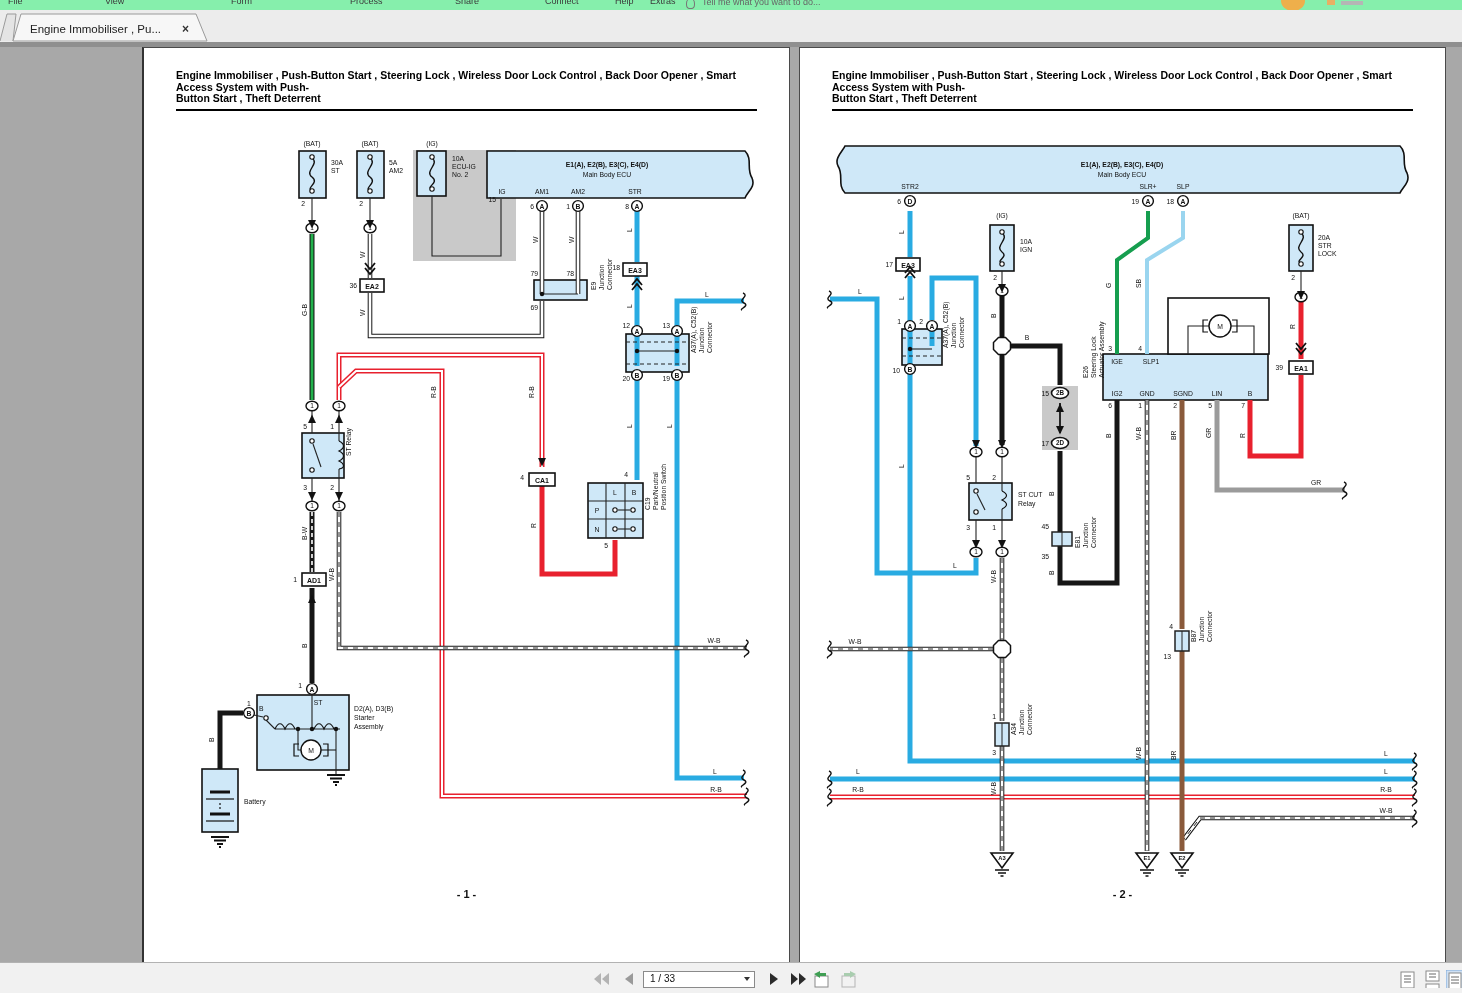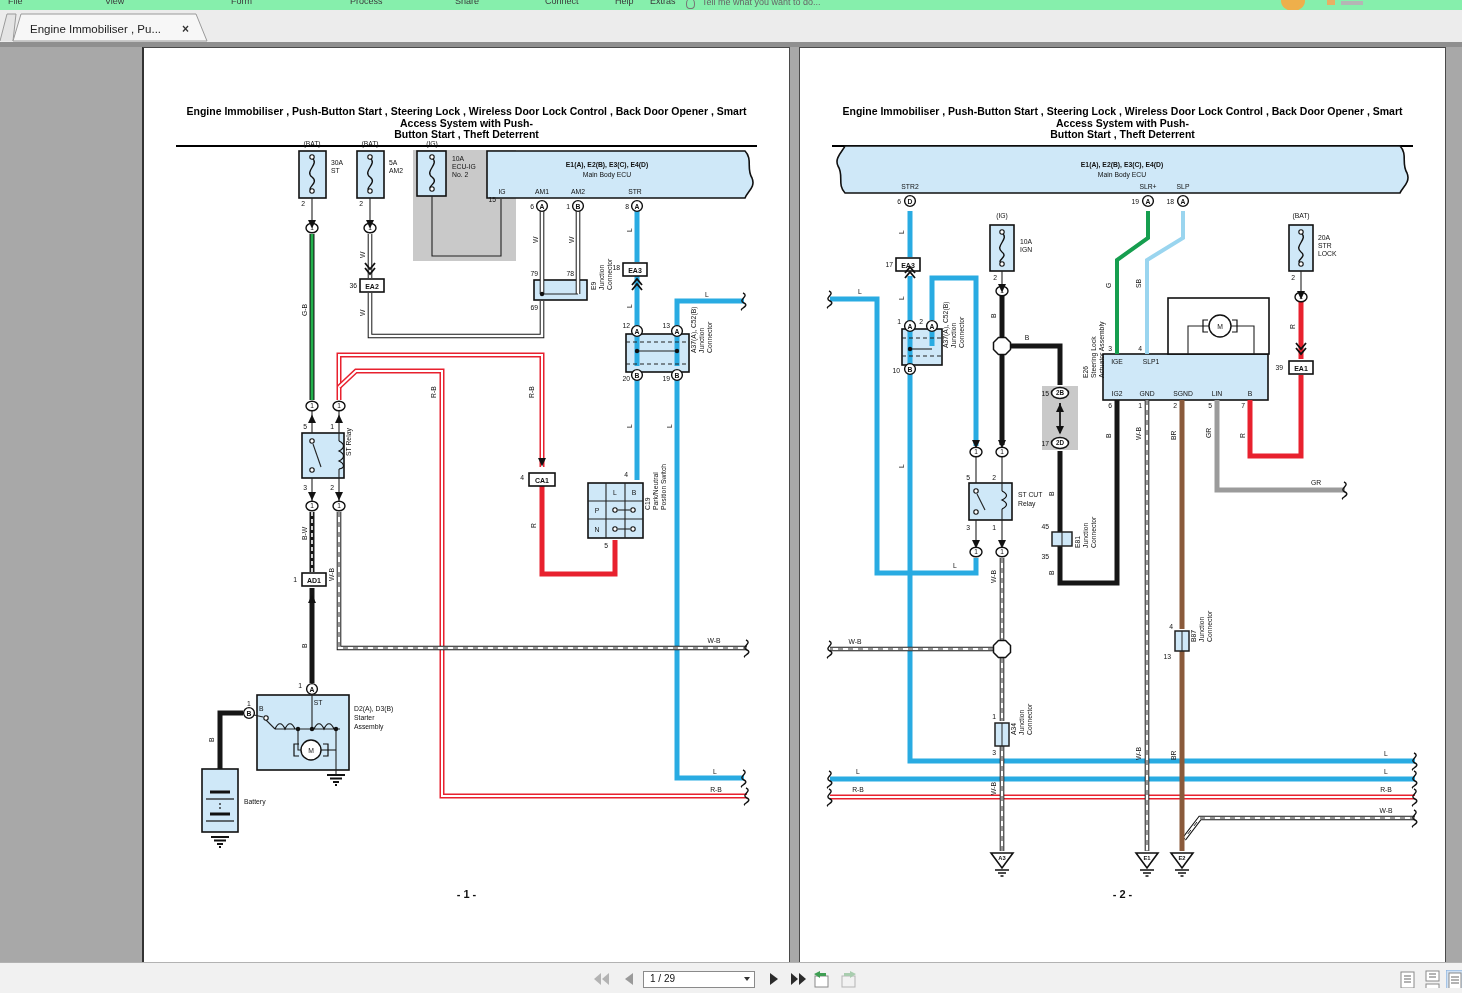--- a/index.html
+++ b/index.html
@@ -10,23 +10,23 @@
   #bulb{position:absolute;left:686px;top:-2px;width:7px;height:9px;border:1px solid #777;border-radius:50% 50% 40% 40%;}
   #avatar{position:absolute;left:1281px;top:-9px;width:24px;height:20px;border-radius:50%;background:#eeaf4b;}
   #mini1{position:absolute;left:1327px;top:0px;width:8px;height:5px;background:#e8b063;}
   #mini2{position:absolute;left:1341px;top:1px;width:22px;height:4px;background:#b5b5b5;}
   #tabbar{position:absolute;left:0;top:10px;width:1462px;height:32px;background:#ececec;text-align:center;}
   #tabshadow{position:absolute;left:0;top:42px;width:1462px;height:5px;background:#8f8f8f;}
   #content{position:absolute;left:0;top:47px;width:1462px;height:915px;background:#a8a8a8;}
   .page{position:absolute;top:0px;width:645px;height:915px;background:#fff;border:1px solid #4a4a4a;}
   #page1{left:142px;border-left:2px solid #333;}
   #page2{left:799px;}
-  .pgheader{position:absolute;left:32px;top:22px;width:581px;text-align:center;
+  .pgheader{position:absolute;left:32px;top:22px;width:581px;
      font-size:10.5px;font-weight:bold;color:#000;line-height:11.5px;
-     border-bottom:2px solid #000;padding-bottom:4px;margin-top:36px;}
+     border-bottom:2px solid #000;padding-bottom:4px;}
   .pgnum{position:absolute;left:0;width:645px;top:840px;text-align:center;font-size:11px;font-weight:bold;color:#111;}
   .dwg{position:absolute;left:0;top:0;}
   text{font-family:"Liberation Sans",sans-serif;}
   #bottombar{position:absolute;left:0;top:962px;width:1462px;height:31px;background:#f1f1f1;border-top:1px solid #b2b2b2;}
   .tbtn{position:absolute;top:7px;width:22px;height:18px;cursor:default;}
   #pagebox{position:absolute;left:643px;top:8px;width:110px;height:15px;background:#fff;border:1px solid #8a8a8a;}
   #pageval{position:absolute;left:6px;top:1px;font-size:10px;color:#111;}
   #pagecaret{position:absolute;right:4px;top:5px;width:0;height:0;border-left:3.5px solid transparent;border-right:3.5px solid transparent;border-top:4.5px solid #333;}
 </style>
 </head>
@@ -555,21 +555,21 @@
 
 <div id="bottombar">
   <svg class="tbtn" style="left:591px" width="22" height="18">
     <path d="M10 3 L3 9 L10 15 Z" fill="#b3b3b3"></path>
       <path d="M18 3 L11 9 L18 15 Z" fill="#b3b3b3"></path>
   </svg>
   <svg class="tbtn" style="left:620px" width="22" height="18">
     <path d="M13 3 L5 9 L13 15 Z" fill="#9a9a9a"></path>
   </svg>
   <div id="pagebox">
-    <span id="pageval">1 / 29</span>
+    <span id="pageval">1 / 33</span>
     <span id="pagecaret"></span>
   </div>
   <svg class="tbtn" style="left:764px" width="22" height="18">
     <path d="M6 3 L14 9 L6 15 Z" fill="#2b2b2b"></path>
   </svg>
   <svg class="tbtn" style="left:788px" width="24" height="18">
     <path d="M3 3 L10 9 L3 15 Z" fill="#2b2b2b"></path>
       <path d="M11 3 L18 9 L11 15 Z" fill="#2b2b2b"></path>
   </svg>
   <svg class="tbtn" style="left:811px" width="22" height="20">

